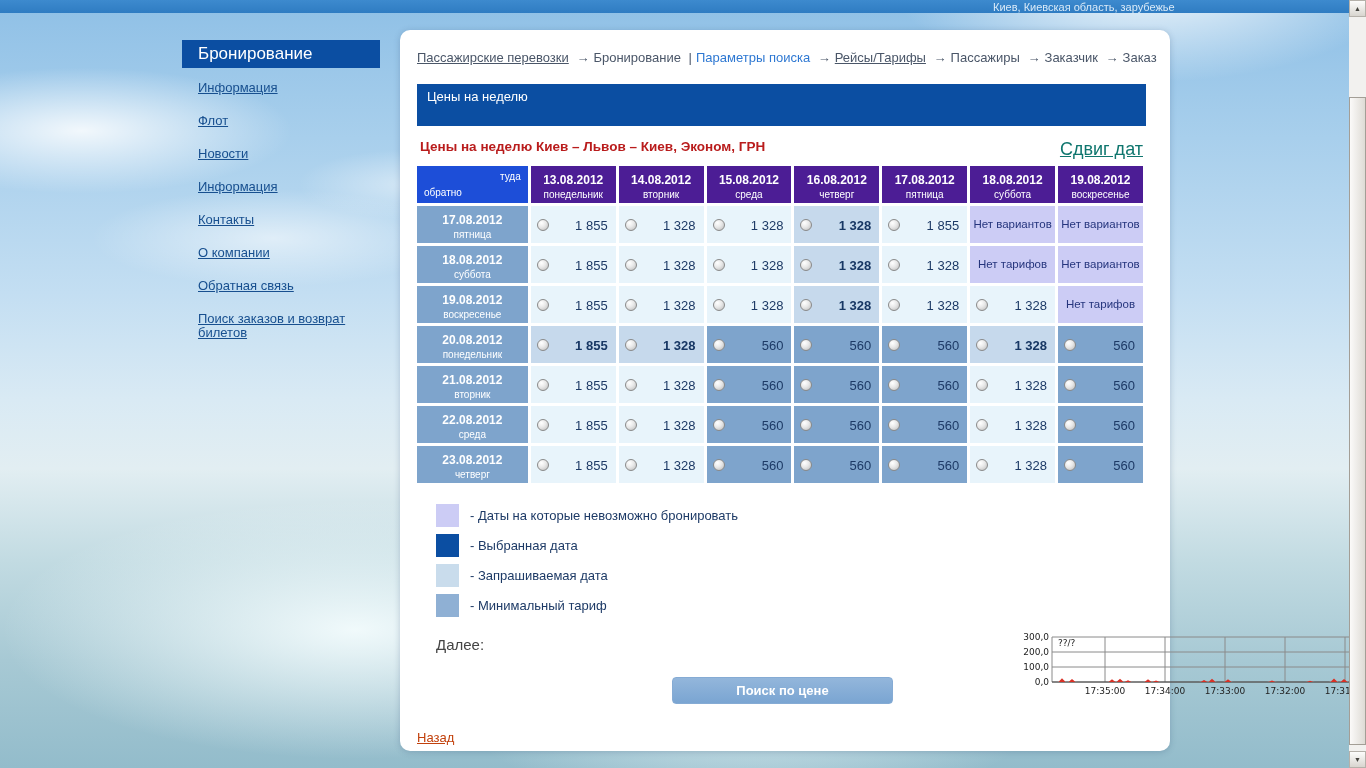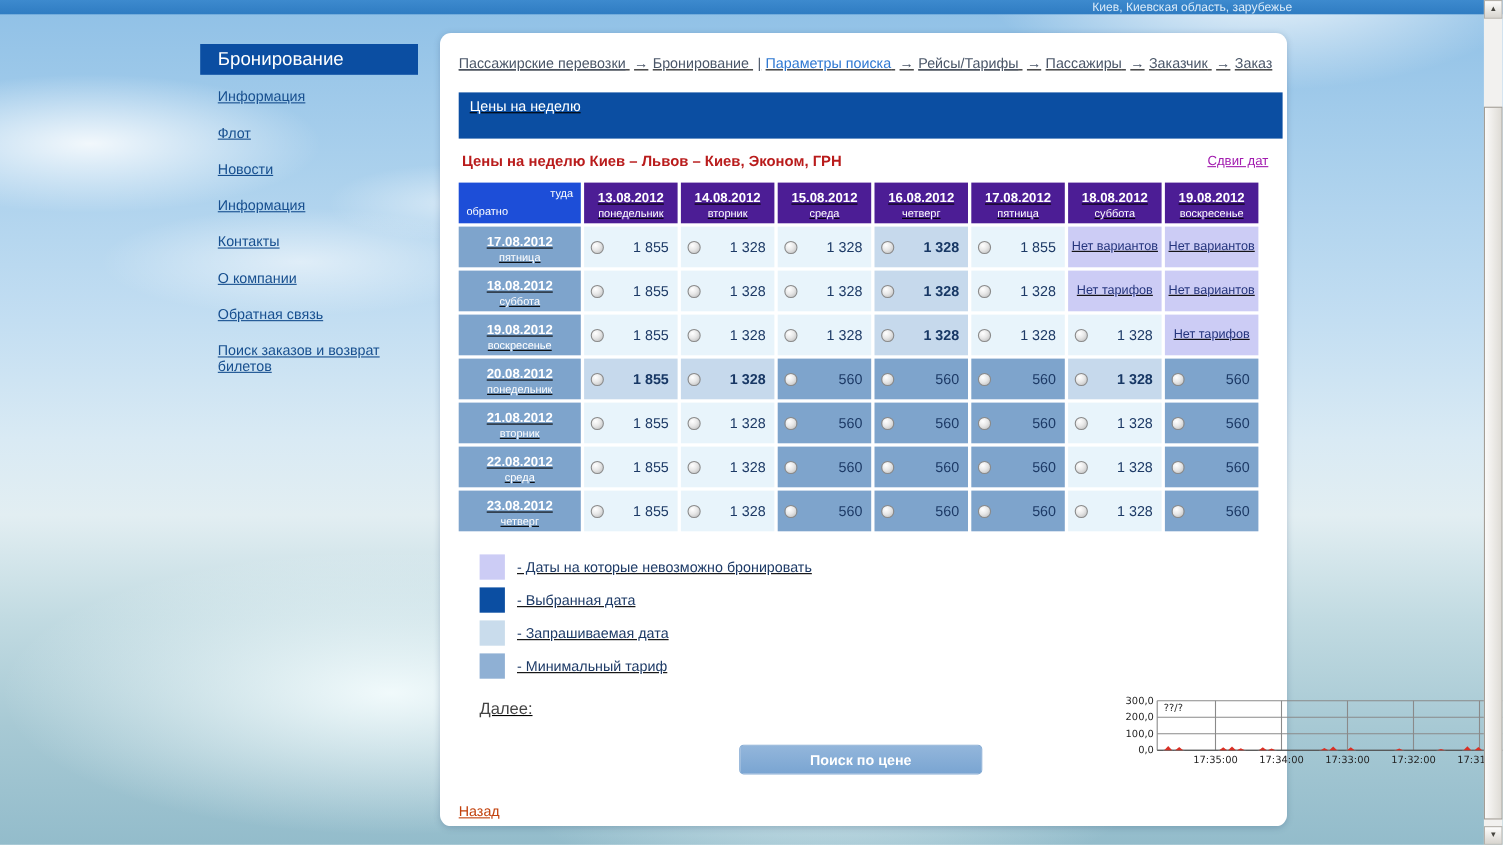--- a/index.html
+++ b/index.html
@@ -22,33 +22,33 @@
   
   .side-title{position:absolute;left:182px;top:40px;width:198px;height:28px;
     background:#0b4ea2;color:#fff;font-size:17px;line-height:28px;padding-left:16px;box-sizing:border-box;}
   .side-menu{position:absolute;left:198px;top:81px;width:175px;}
   .side-link{display:block;color:#174f8f;font-size:13px;text-decoration:underline;
     margin-bottom:19px;cursor:pointer;line-height:14px;}
 
   
   .card{position:absolute;left:400px;top:30px;width:770px;height:721px;background:#fff;
     border-radius:10px;box-shadow:0 1px 6px rgba(40,70,110,.25);}
-  .card-inner{padding:20px 4px 0 17px;text-decoration:underline;}
+  .card-inner{padding:20px 24px 0 17px;}
 
   .breadcrumb{font-size:13px;color:#4a5668;height:18px;white-space:nowrap;}
   .bc-link{color:#4a5668;text-decoration:underline;cursor:pointer;}
   .bc-text{color:#4a5668;}
   .bc-blue{color:#2e78d2;cursor:pointer;}
   .bc-sep{color:#4a5668;margin:0 4px;}
 
   .blue-bar{margin-top:16px;height:42px;background:#0b4ea2;color:#fff;font-size:13px;
     line-height:25px;padding-left:10px;}
   .subtitle-row{margin-top:13px;height:17px;}
   .subtitle{font-size:13.5px;font-weight:bold;color:#b91c1c;float:left;margin-left:3px;}
-  .shift-link{float:right;font-size:12px;color:#a21caf;text-decoration:underline;cursor:pointer;margin-right:13px;}
+  .shift-link{float:right;font-size:18px;color:#0f766e;text-decoration:underline;cursor:pointer;margin-right:3px;}
 
   
   table.prices{border-collapse:separate;border-spacing:3px 3px;margin-top:7px;margin-left:-3px;}
   table.prices td{padding:0;}
   .c-hdr{background:#4c1d95;color:#fff;text-align:center;width:85px;height:37px;}
   .c-hdr .d1{font-size:12px;font-weight:bold;display:block;margin-top:3px;}
   .c-hdr .d2{font-size:10px;display:block;margin-top:2px;}
   .c-corner{background:#1d4ed8;color:#fff;width:111px;height:37px;position:relative;font-size:10px;margin-left:11px;}
   .c-corner .tuda{position:absolute;right:7px;top:5px;}
   .c-corner .obratno{position:absolute;left:7px;bottom:5px;}

